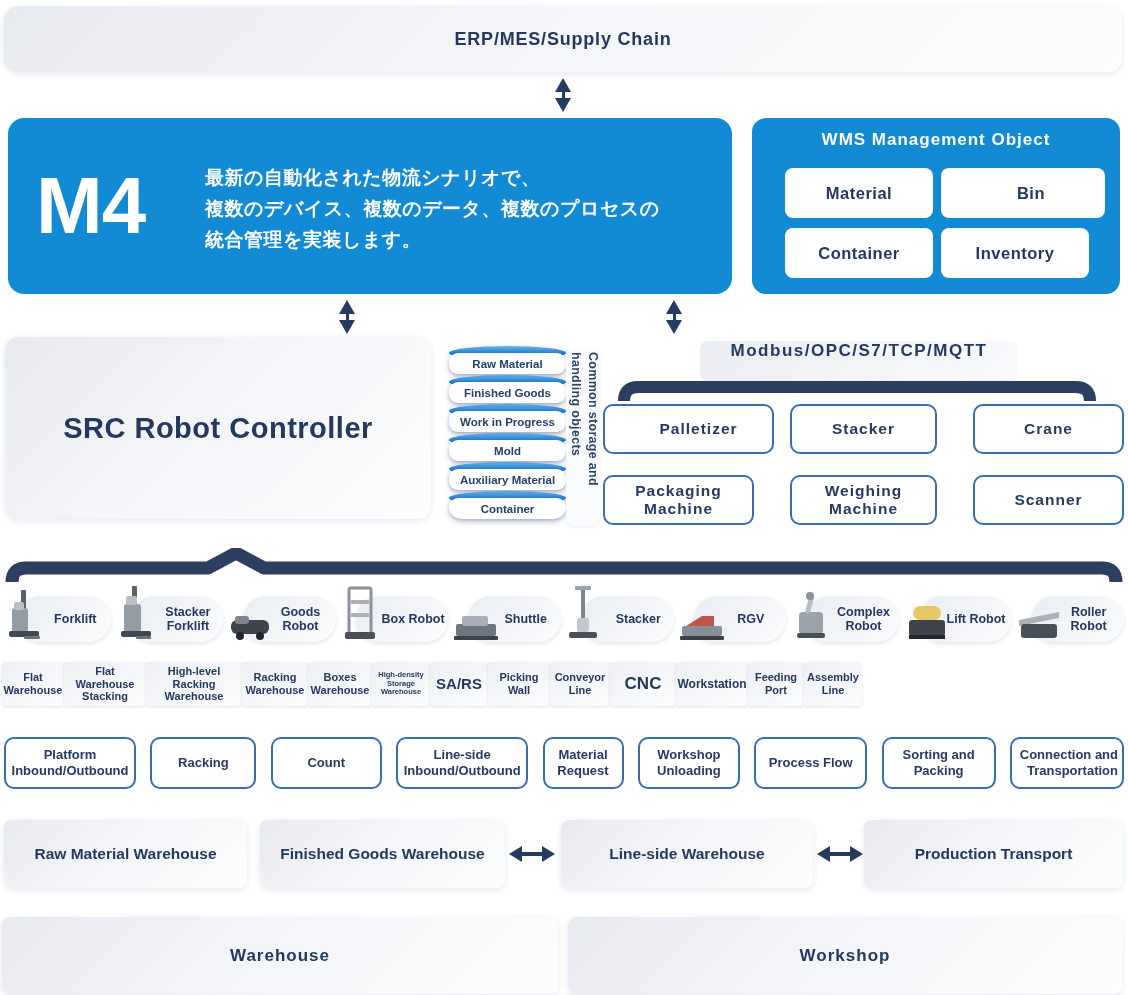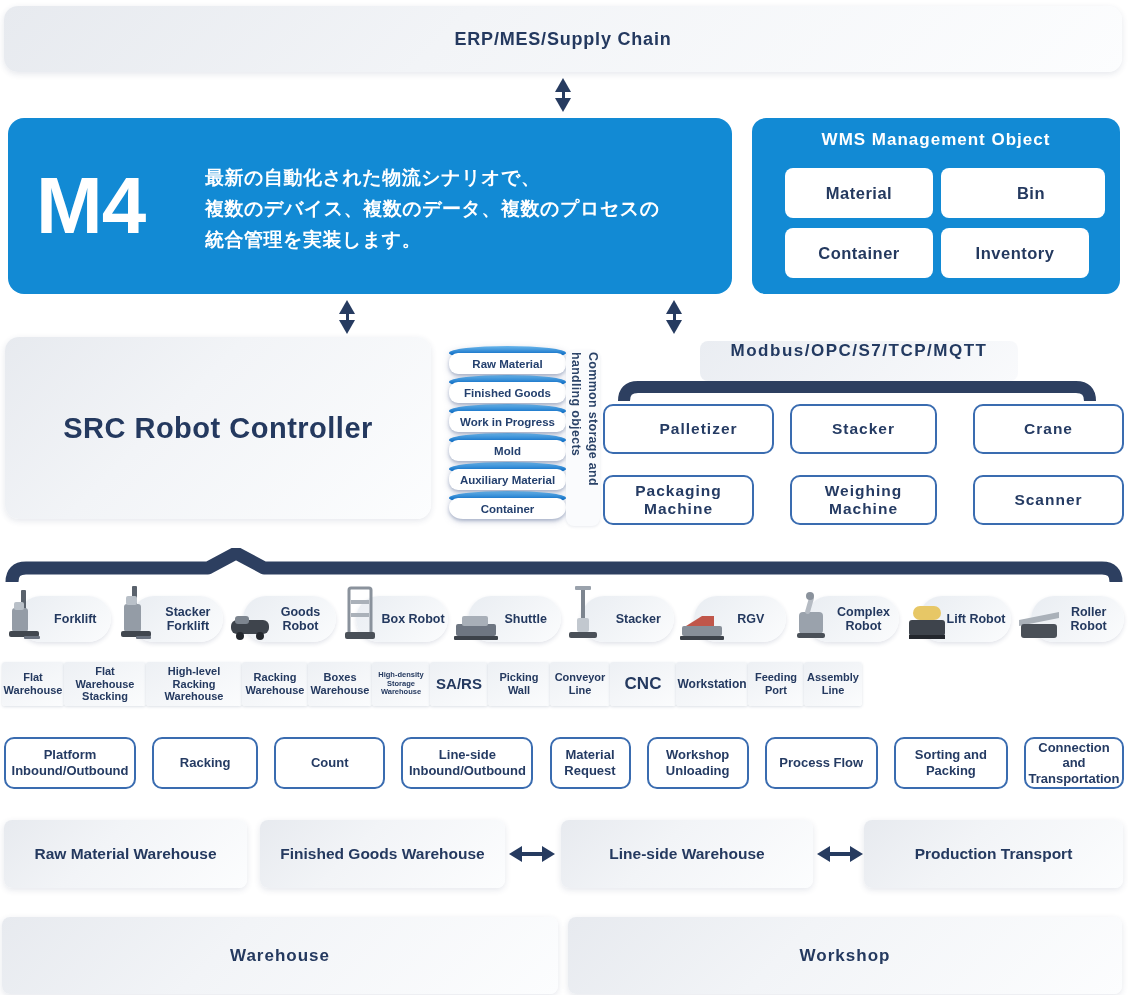--- a/index.html
+++ b/index.html
@@ -321,21 +321,21 @@
 
   <div class="procrow">
     <div class="proc" style="width:132px;">Platform Inbound/Outbound</div>
     <div class="proc" style="width:106px;">Racking</div>
     <div class="proc" style="width:111px;">Count</div>
     <div class="proc" style="width:132px;">Line-side Inbound/Outbound</div>
     <div class="proc" style="width:81px;">Material Request</div>
     <div class="proc" style="width:102px;">Workshop Unloading</div>
     <div class="proc" style="width:113px;">Process Flow</div>
     <div class="proc" style="width:114px;">Sorting and Packing</div>
-    <div class="proc" style="width:100px;">Connection and Transportation</div>
+    <div class="proc" style="width:114px;text-align:right;">Connection and Transportation</div>
   </div>
 
   <div class="gbox" style="left:4px;top:820px;width:243px;height:68px;border-radius:8px;font-size:15.5px;">
       <span>Raw Material Warehouse</span>
     </div>
   <div class="gbox" style="left:260px;top:820px;width:245px;height:68px;border-radius:8px;font-size:15.5px;">
       <span>Finished Goods Warehouse</span>
     </div>
   <div class="harrow" style="left:509px;top:846px;">
       <span class="shaft"></span>

